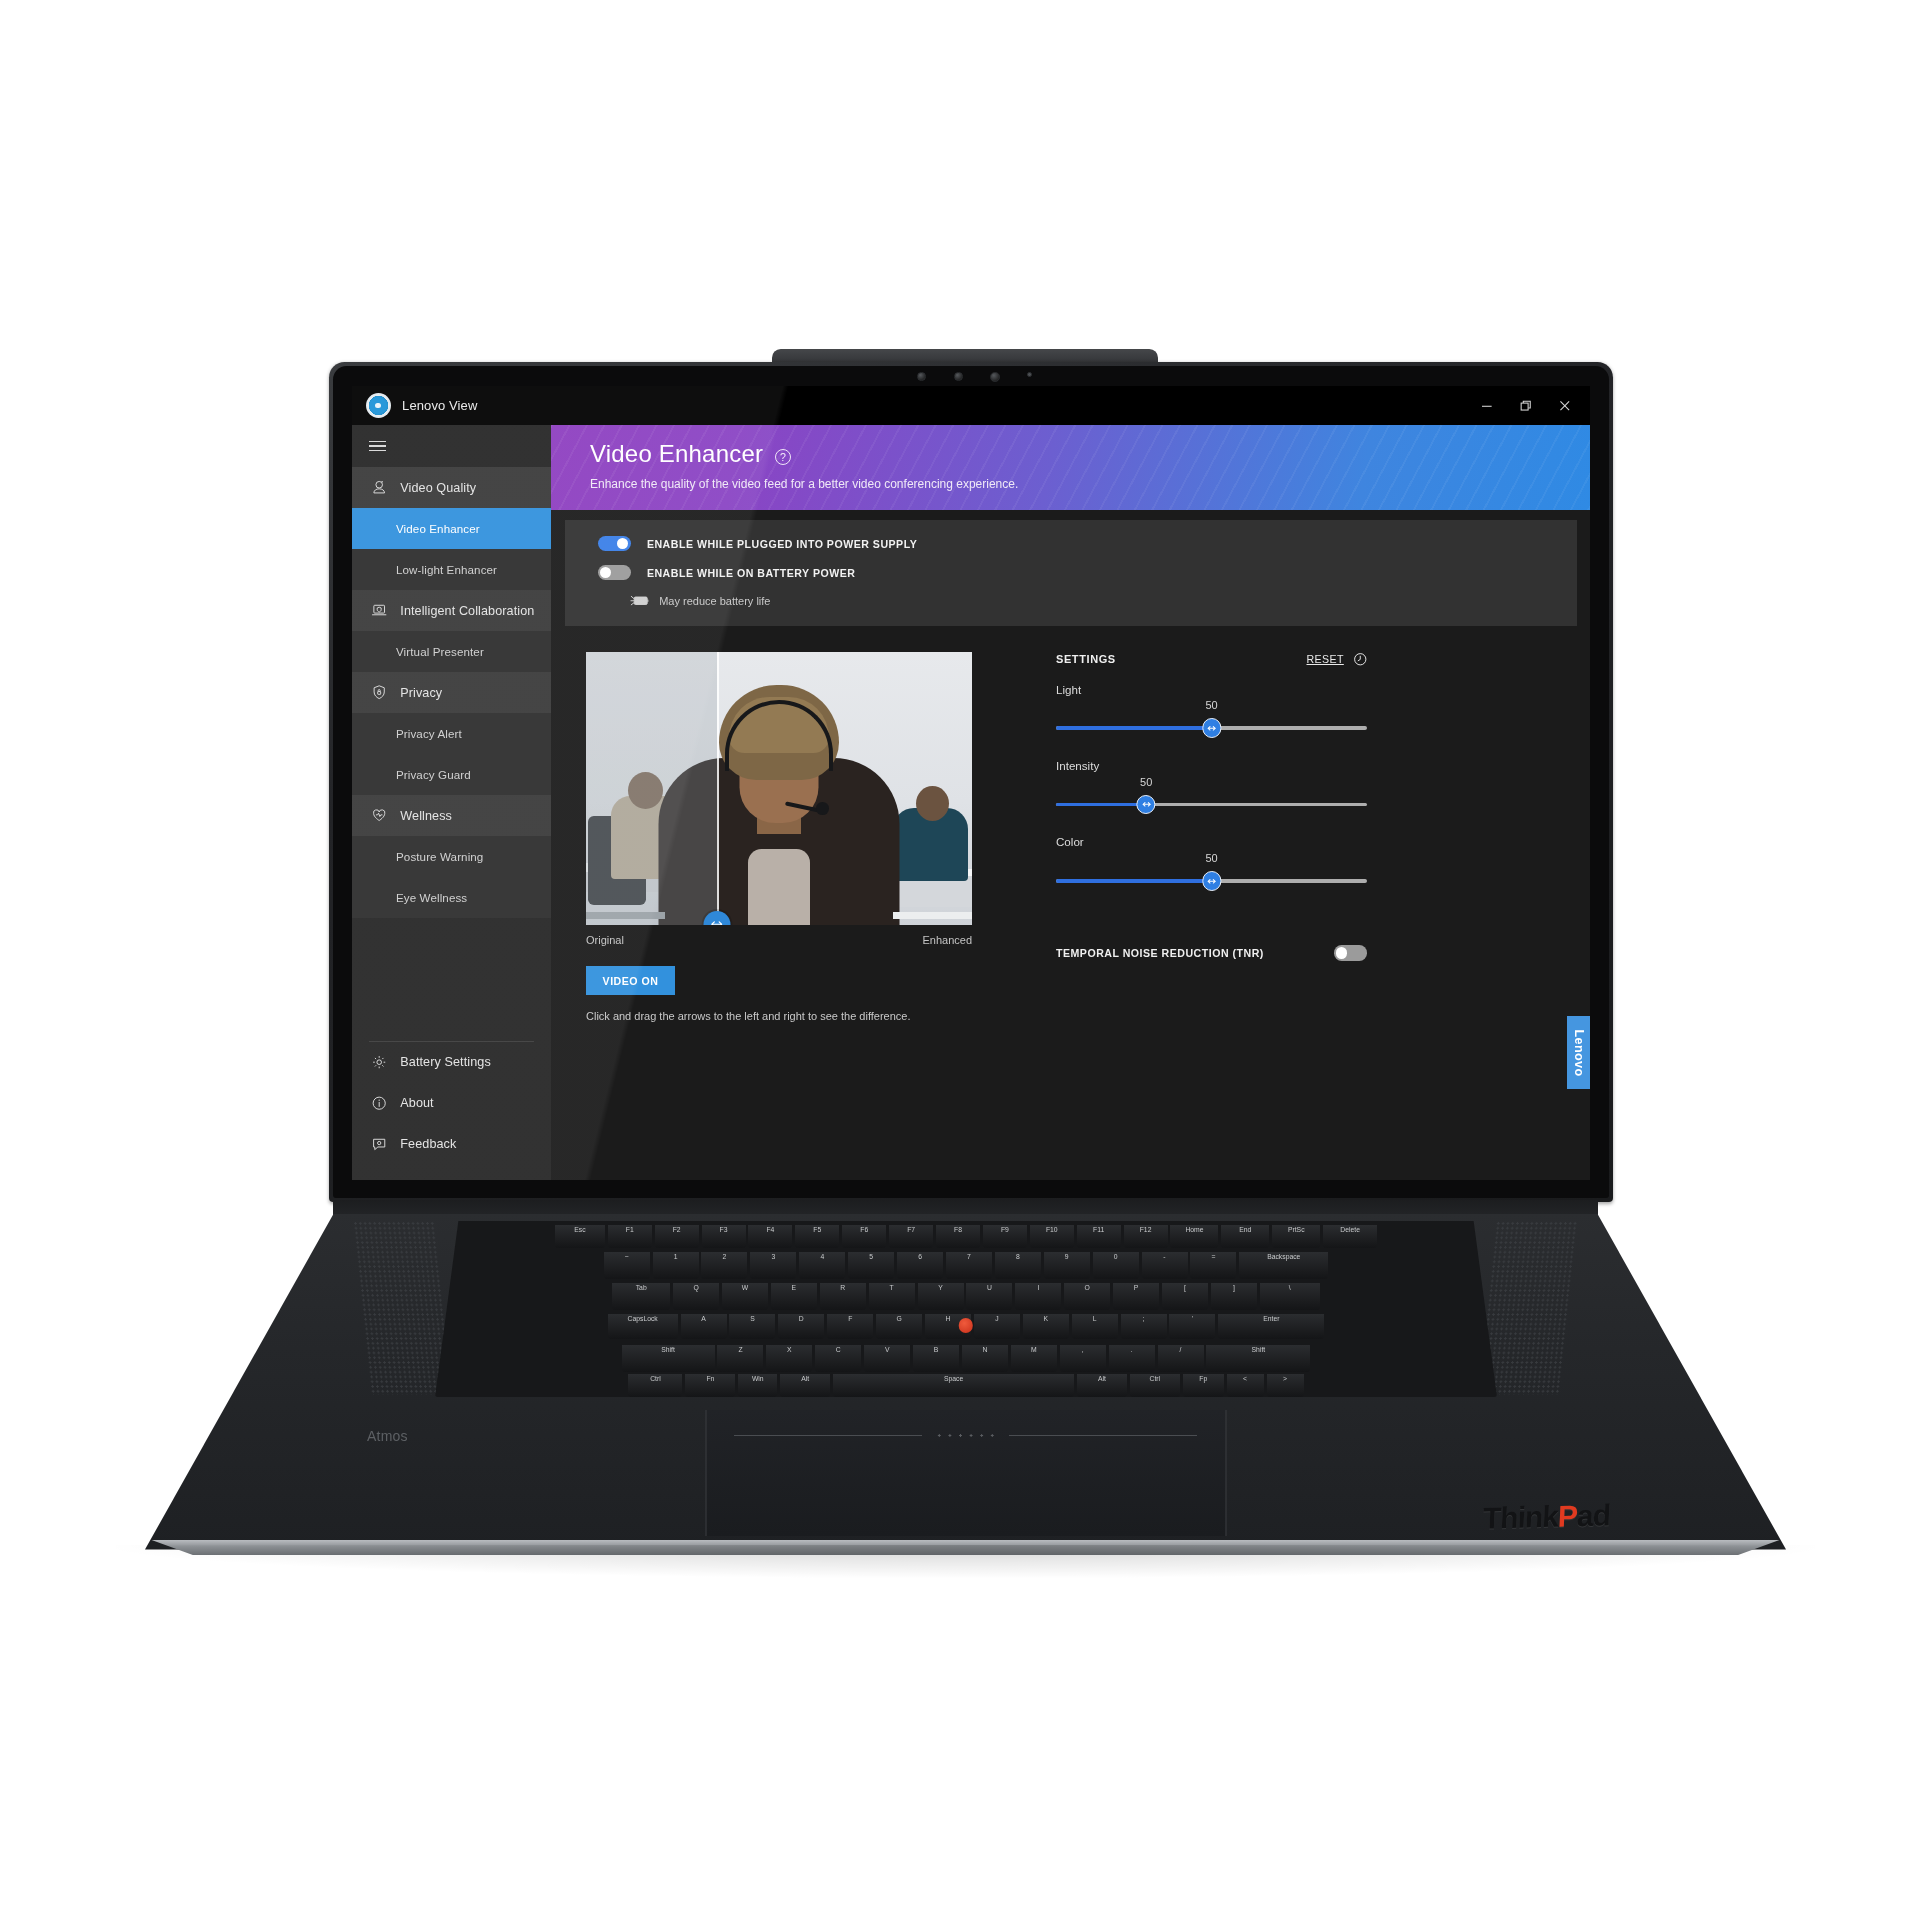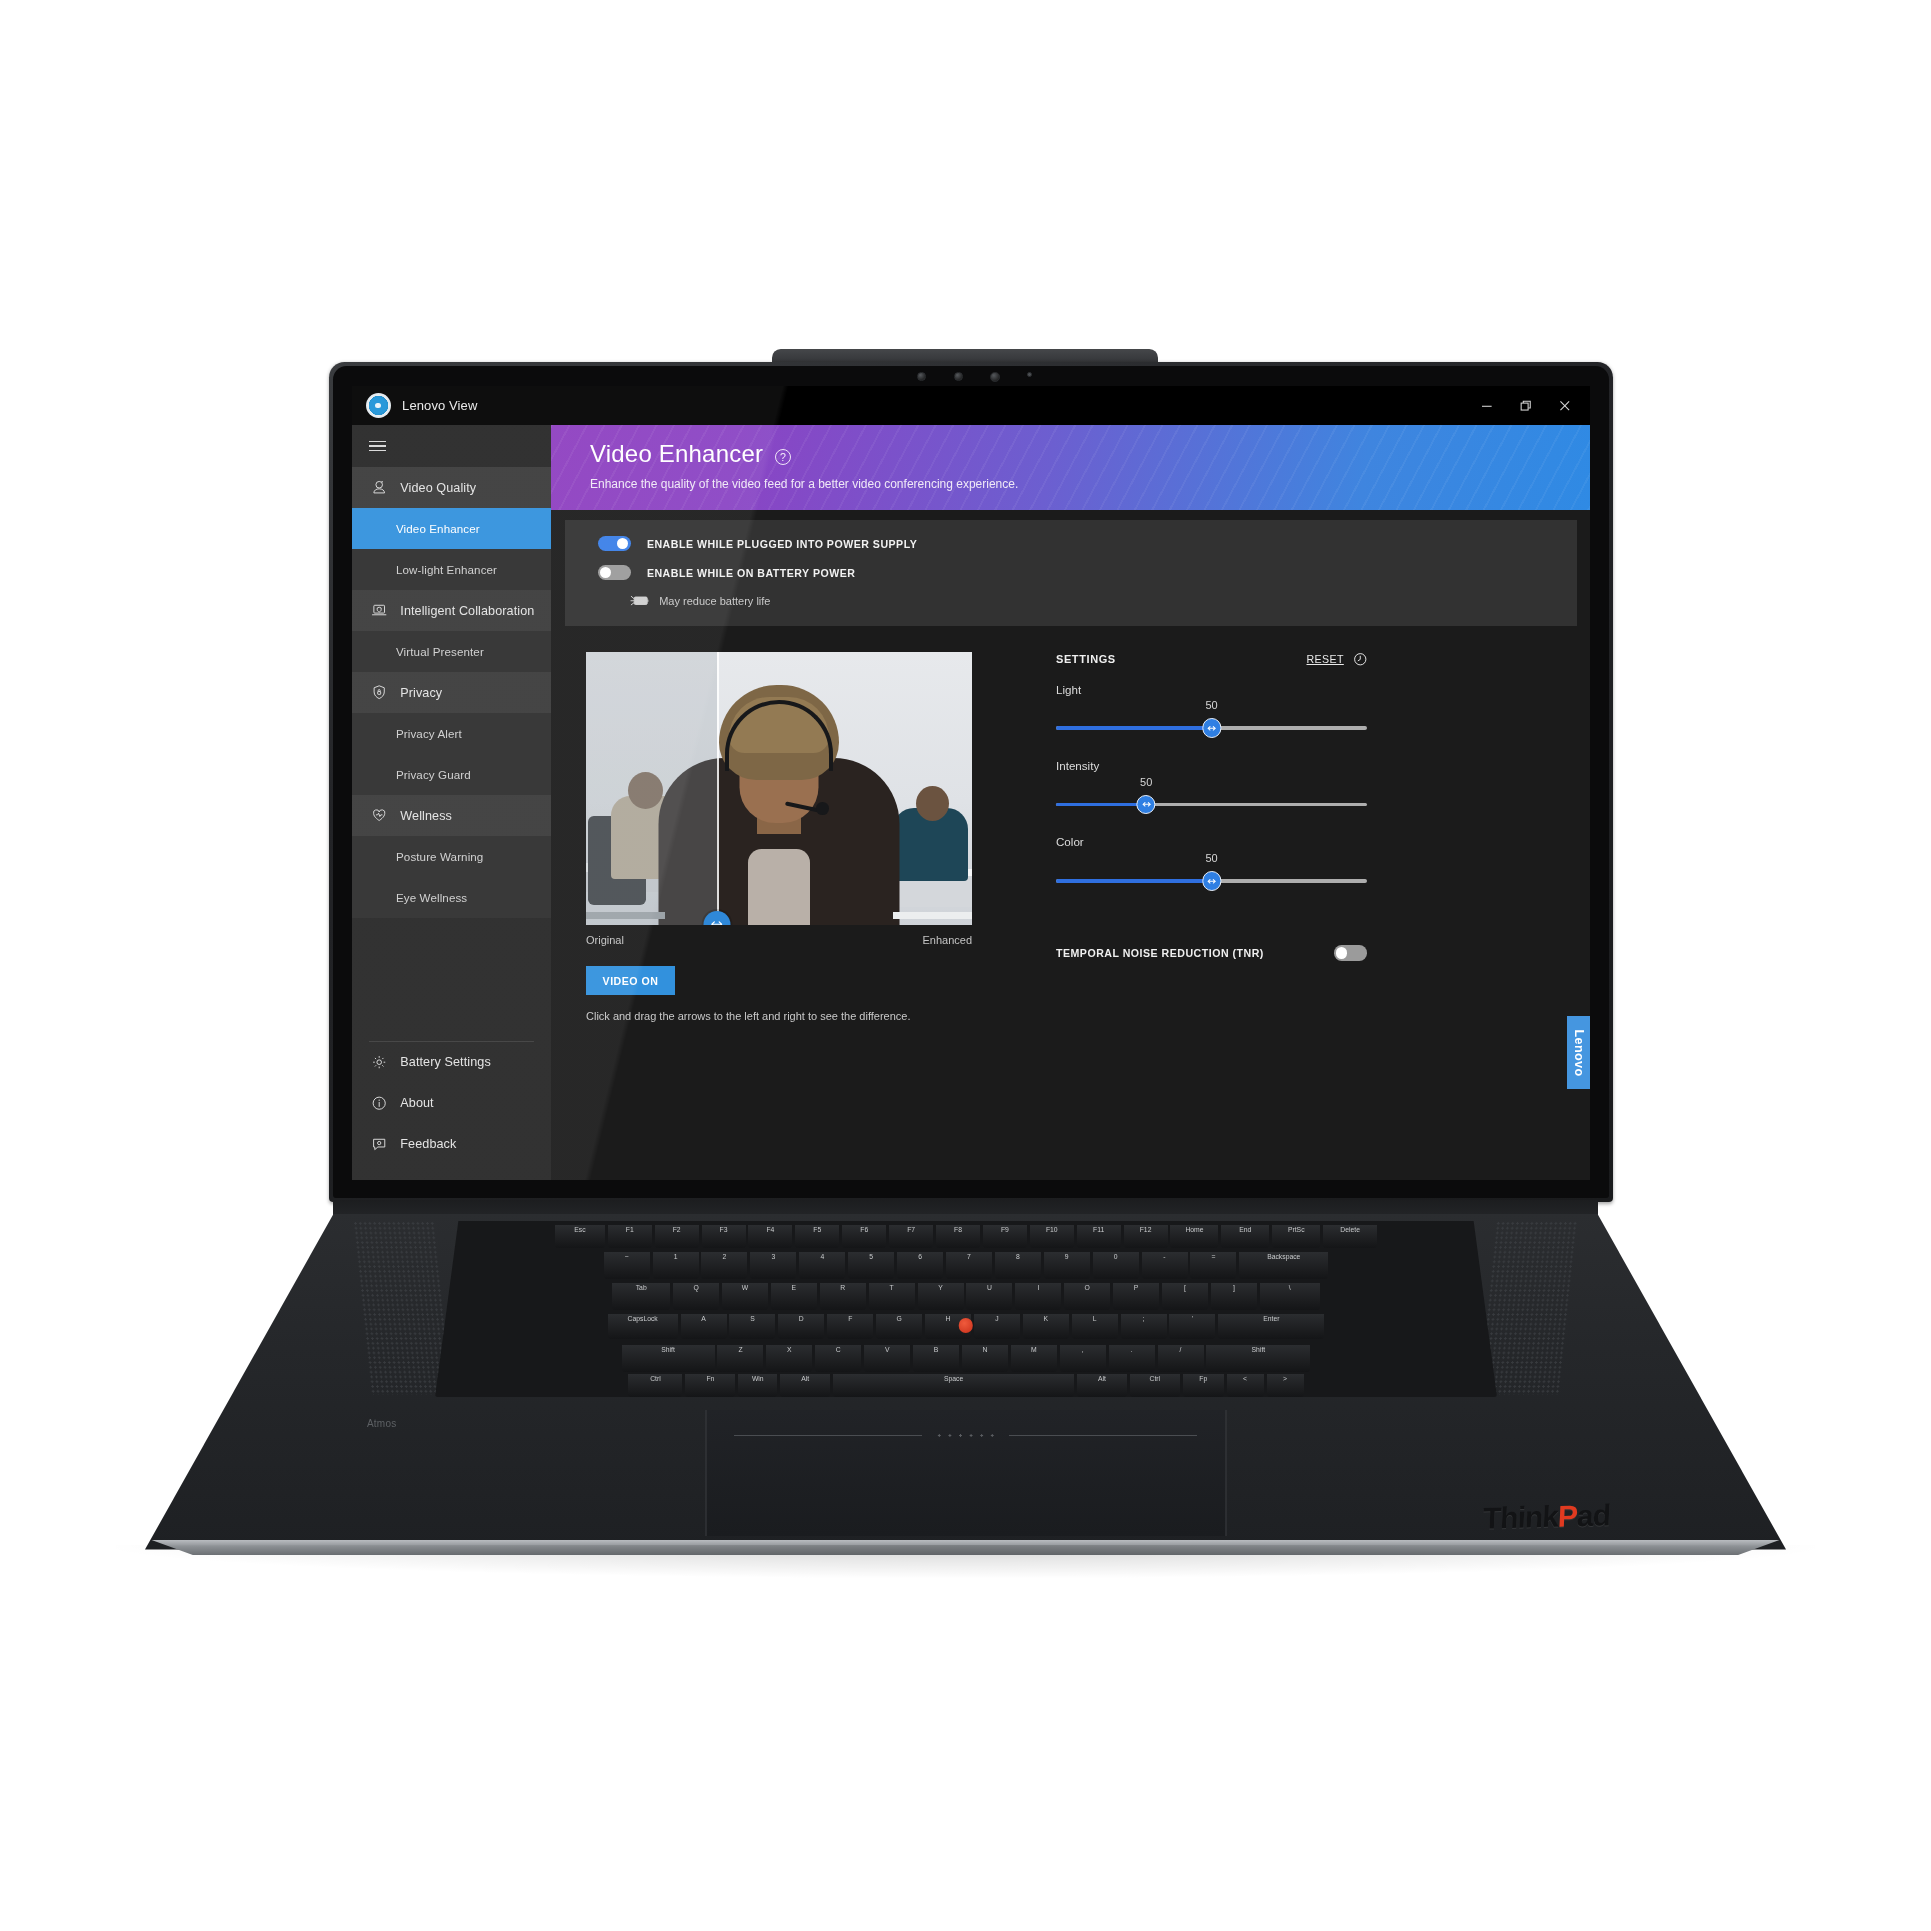--- a/index.html
+++ b/index.html
@@ -304,21 +304,21 @@
   .tp-marks .dots { position:absolute; left:50%; transform:translateX(-50%); top:-1px; width:64px; height:2.9px;
     background: radial-gradient(circle, #5a5d61 1px, transparent 1.1px) 0 0/10.6px 2.9px;}
   .thinkpad-logo {
     position:absolute; right: 176px; bottom: 33px;
     font-size: 30px; font-weight:bold; color:#121315;
     letter-spacing:-1px; transform: skewX(-4deg) rotate(-1.5deg);
     text-shadow: 0 1px 0 rgba(255,255,255,.09);
   }
   .thinkpad-logo .dot { color:#e03a20; }
   .atmos {
-    position:absolute; left: 222px; top: 218px; font-size: 10px; color:#5d6064; letter-spacing:0.2px;
+    position:absolute; left: 222px; top: 228px; font-size: 14px; color:#5d6064; letter-spacing:0.2px;
   }
   .shadow-strip {
     position:absolute; left: 116px; top: 1545px; width: 1699px; height: 33px;
     background: radial-gradient(ellipse at 50% 0%, rgba(0,0,0,.17), rgba(0,0,0,0) 72%);
   }
 </style>
 </head>
 <body>
 
 <div id="stage">

